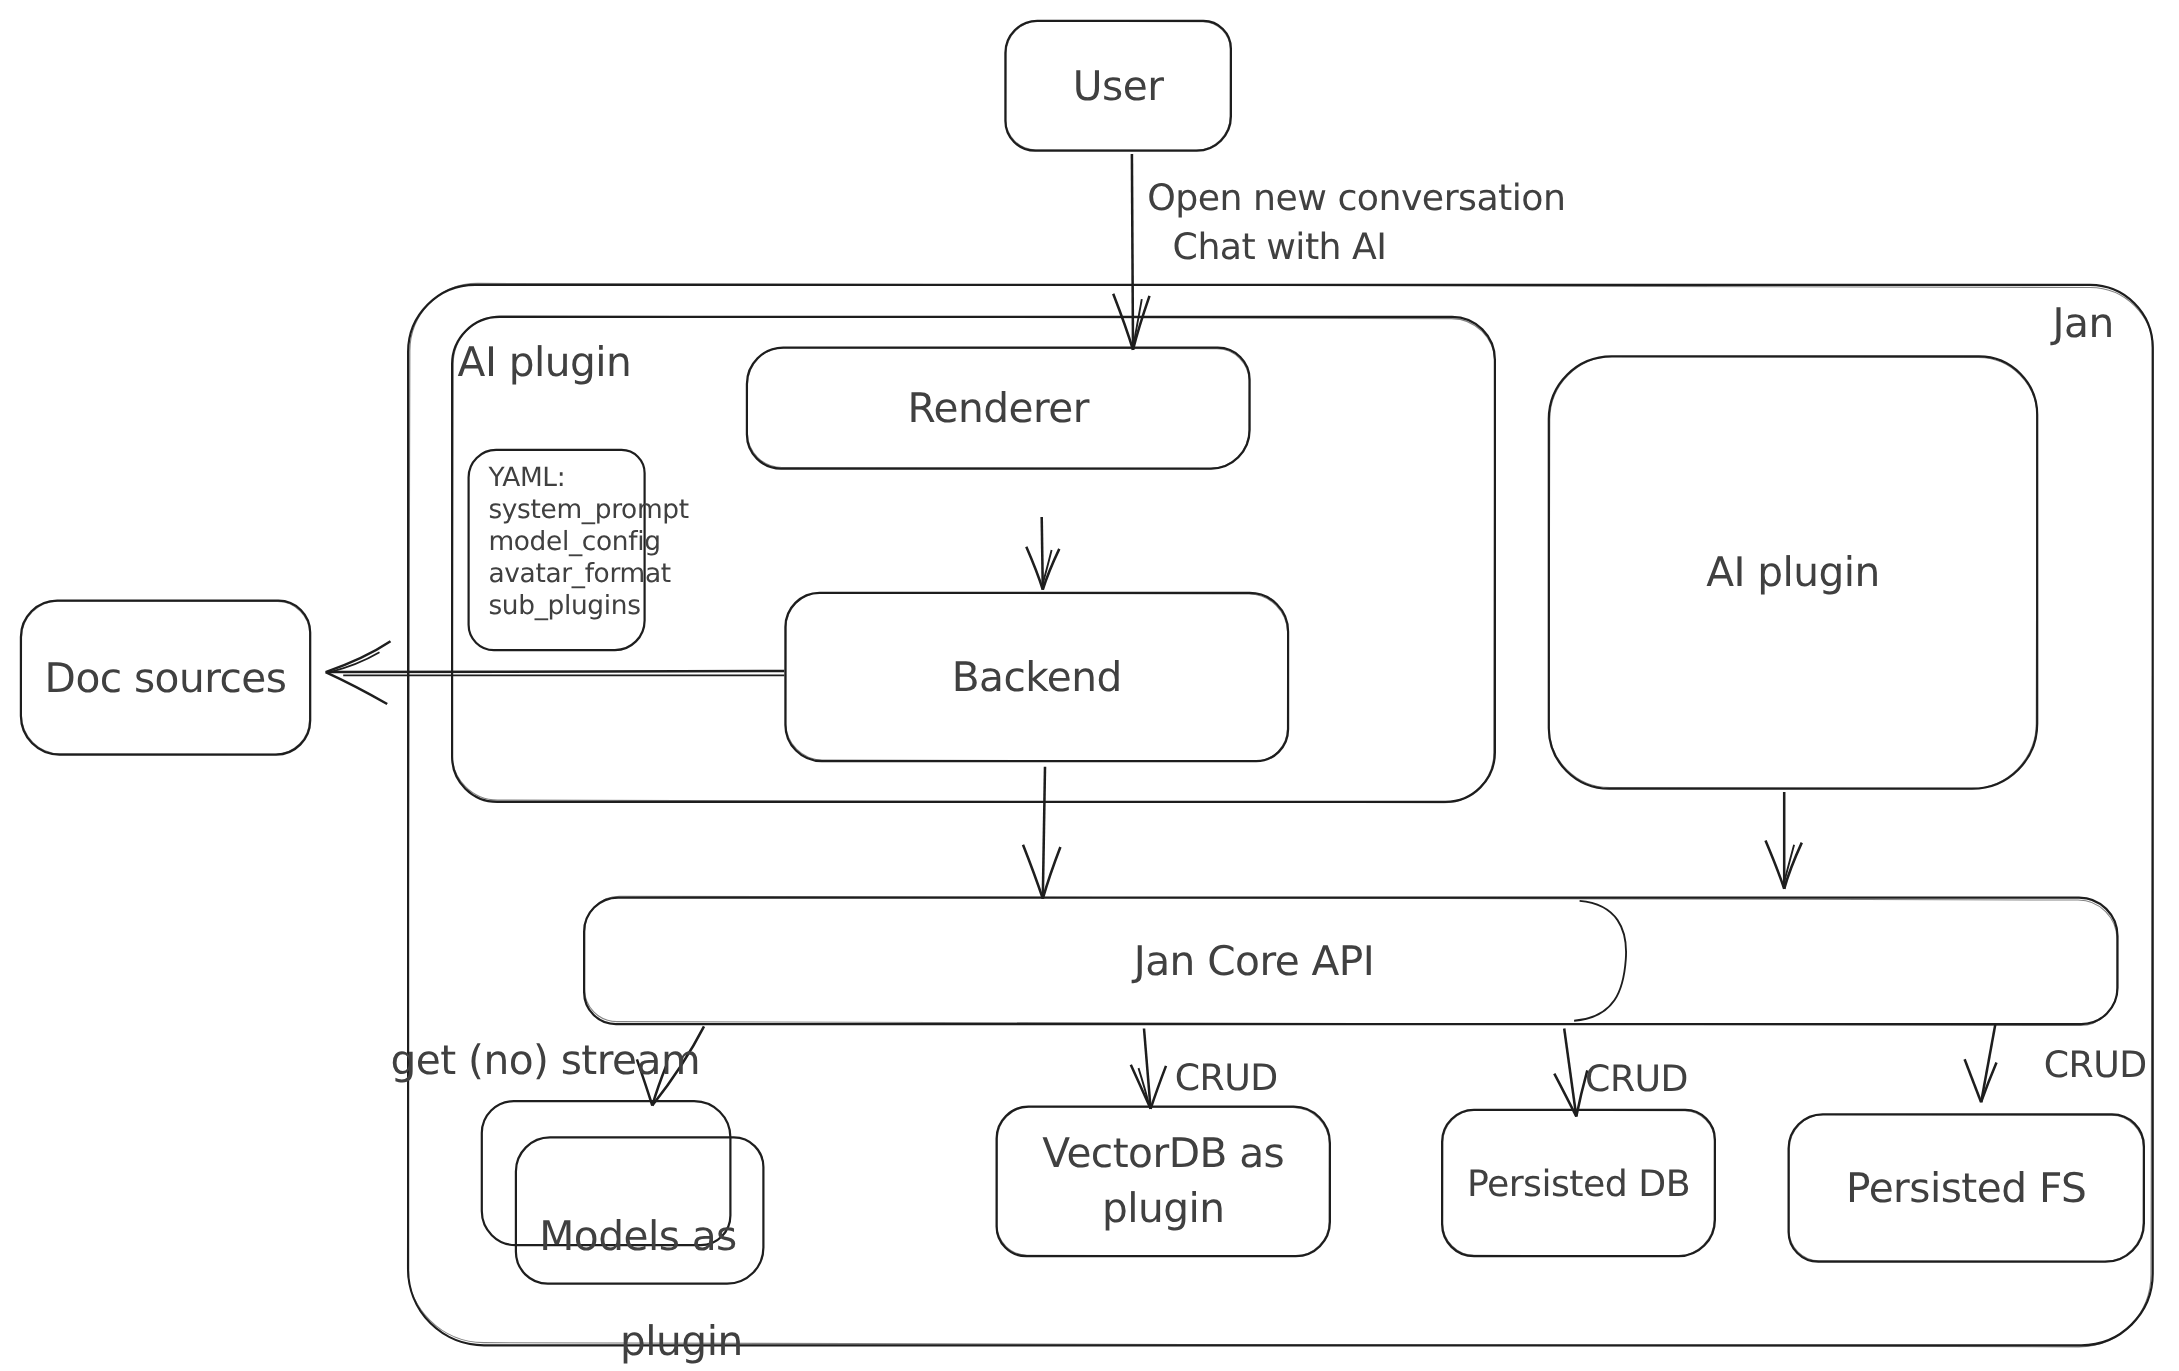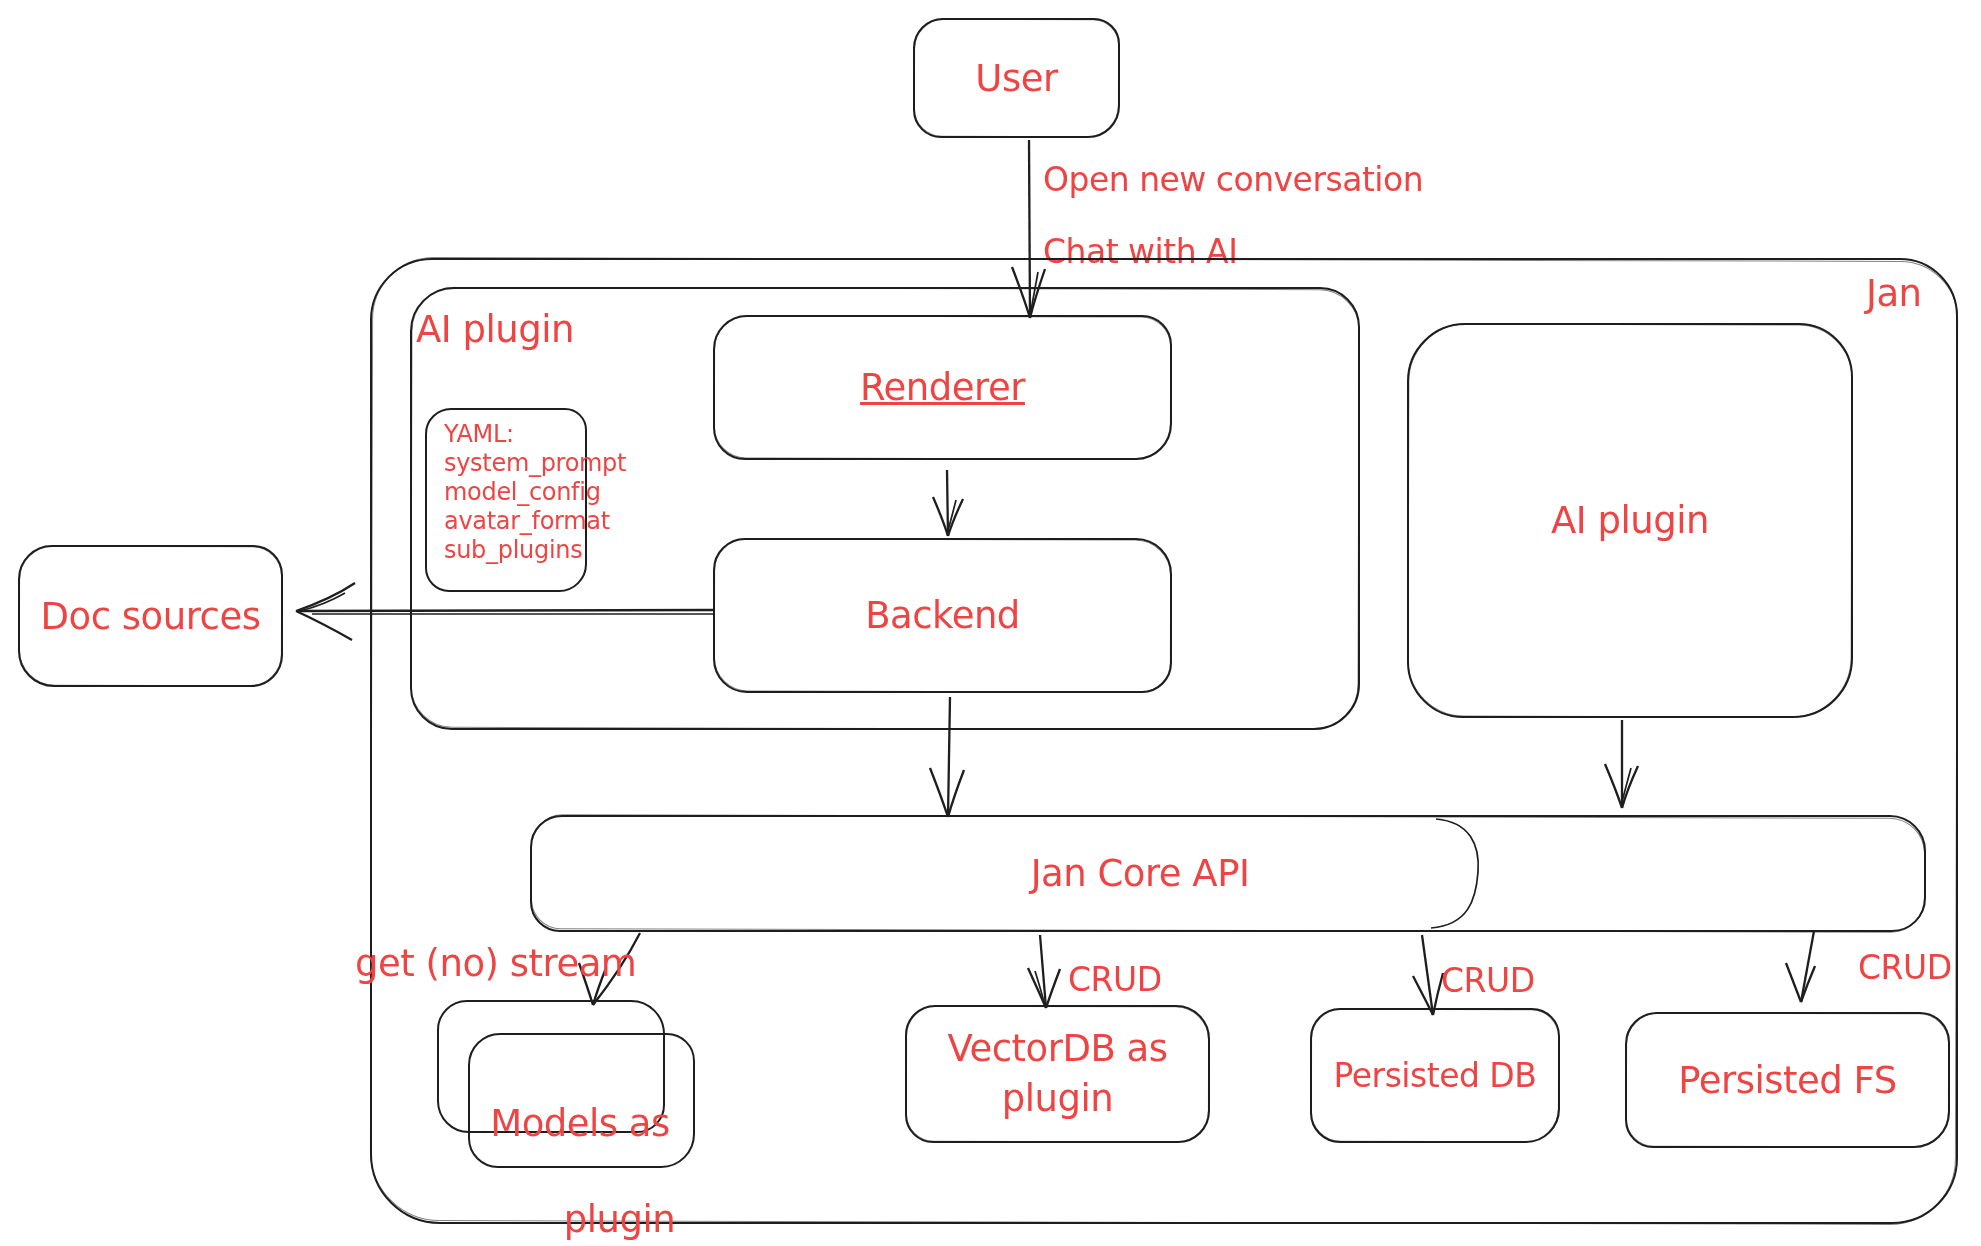--- a/index.html
+++ b/index.html
@@ -1,18 +1,18 @@
 <!DOCTYPE html>
 <html><head>
 <meta charset="utf-8">
 <style>
   html,body{margin:0;padding:0;background:#ffffff;}
   .canvas{
     position:relative;width:1981px;height:1246px;background:#ffffff;
-    font-family:"DejaVu Sans", sans-serif;color:#ef4444;overflow:hidden;
+    font-family:"DejaVu Sans", sans-serif;color:#404040;overflow:hidden;
   }
   .box{
     position:absolute;border:2.4px solid #1e1e1e;background:transparent;
     display:flex;align-items:center;justify-content:center;text-align:center;
     box-sizing:border-box;
   }
   
   .sketch::after{
     content:"";position:absolute;inset:-1px;border:1px solid rgba(30,30,30,.55);
     border-radius:inherit;transform:rotate(.15deg);pointer-events:none;
@@ -97,39 +97,39 @@
     <g>
       <path class="thin" d="M1436 819 C1470 822 1480 845 1478 872 C1476 900 1468 925 1431 928"></path>
     </g>
   </svg>
 
   <div class="box sketch f38" style="left:913px;top:18px;width:207px;height:120px;border-radius:30px 26px 32px 28px;">
     <span>User</span>
   </div>
 
   <div class="lbl f34" style="left:1043px;top:160px;">Open new conversation</div>
-  <div class="lbl f34" style="left:1043px;top:204px;margin-top:28px;">Chat with AI</div>
+  <div class="lbl f34" style="left:1066px;top:204px;">Chat with AI</div>
 
   <div class="box sketch" style="left:370px;top:258px;width:1588px;height:966px;border-radius:62px 58px 66px 70px;"></div>
   <div class="lbl f38" style="left:1866px;top:272px;">Jan</div>
 
   <div class="box sketch" style="left:410px;top:287px;width:950px;height:443px;border-radius:44px 40px 46px 42px;"></div>
   <div class="lbl f38" style="left:416px;top:308px;">AI plugin</div>
 
   <div class="box" style="left:425px;top:408px;width:162px;height:184px;border-radius:26px 22px 28px 24px;align-items:flex-start;justify-content:flex-start;">
     <div class="yaml" style="padding:10px 0 0 17px;text-align:left;">
       <div>YAML:</div>
       <div>system_prompt</div>
       <div>model_config</div>
       <div>avatar_format</div>
       <div>sub_plugins</div>
     </div>
   </div>
 
-  <div class="box sketch f38" style="left:713px;top:315px;width:459px;height:145px;border-radius:34px 30px 36px 32px;text-decoration:underline;">
+  <div class="box sketch f38" style="left:678px;top:315px;width:459px;height:112px;border-radius:34px 30px 36px 32px;">
     <span>Renderer</span>
   </div>
 
   <div class="box sketch f38" style="left:713px;top:538px;width:459px;height:155px;border-radius:32px 36px 30px 34px;justify-content:center;">
     <span>Backend</span>
   </div>
 
   <div class="box sketch f38" style="left:18px;top:545px;width:265px;height:142px;border-radius:34px 30px 32px 36px;">
     <span>Doc sources</span>
   </div>

